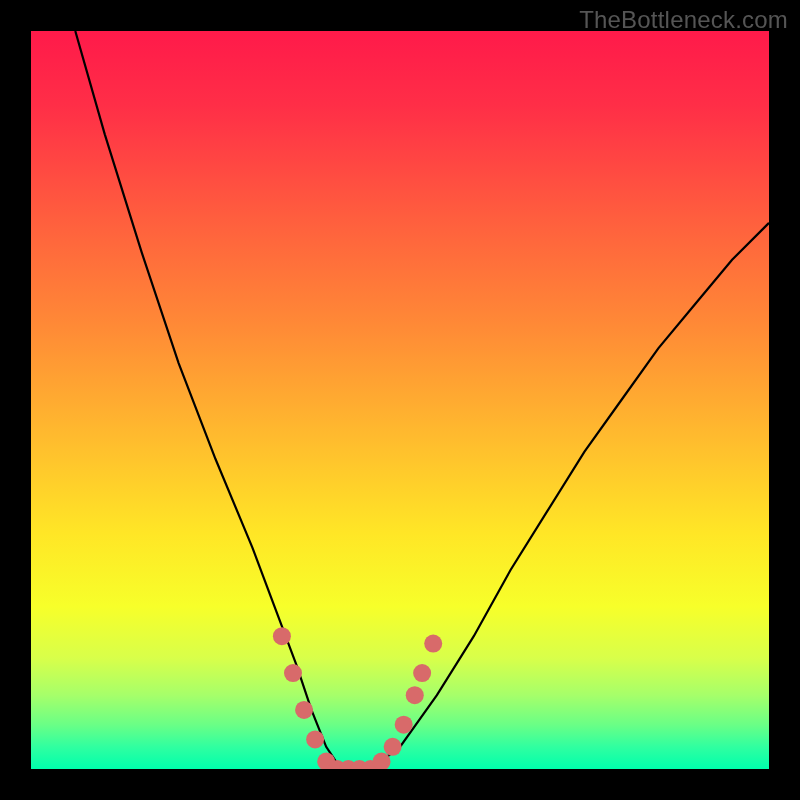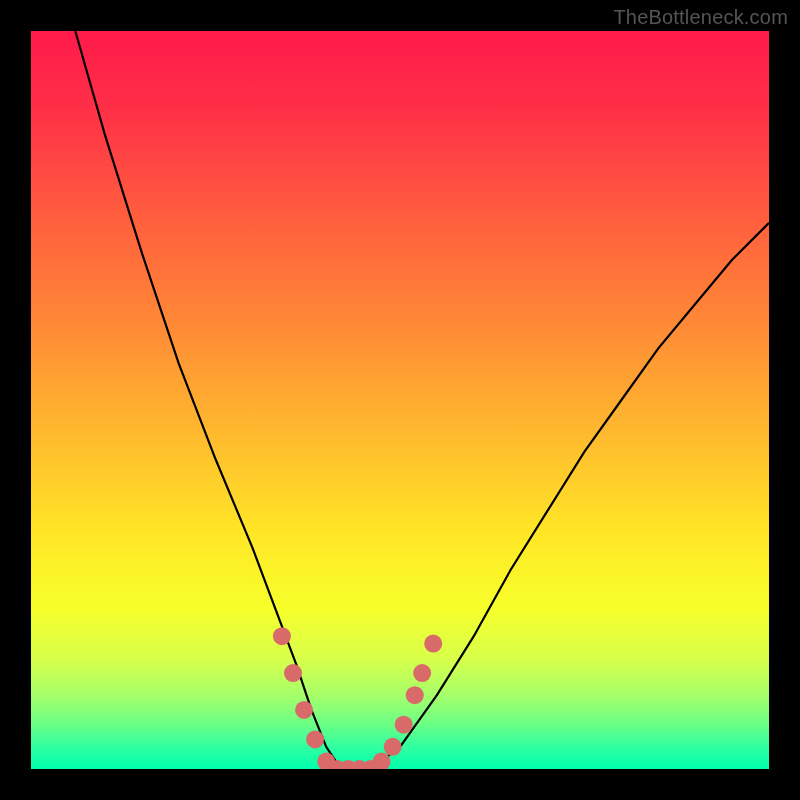--- a/index.html
+++ b/index.html
@@ -25,21 +25,21 @@
     left: 31px;
     width: 738px;
     height: 738px;
     overflow: hidden;
   }
   .watermark {
     position: absolute;
     top: 6px;
     right: 12px;
     color: #555;
-    font-size: 20px;
+    font-size: 24px;
     font-weight: 500;
     z-index: 10;
     letter-spacing: 0.2px;
   }
   svg {
     display: block;
   }
 </style>
 </head>
 <body>

